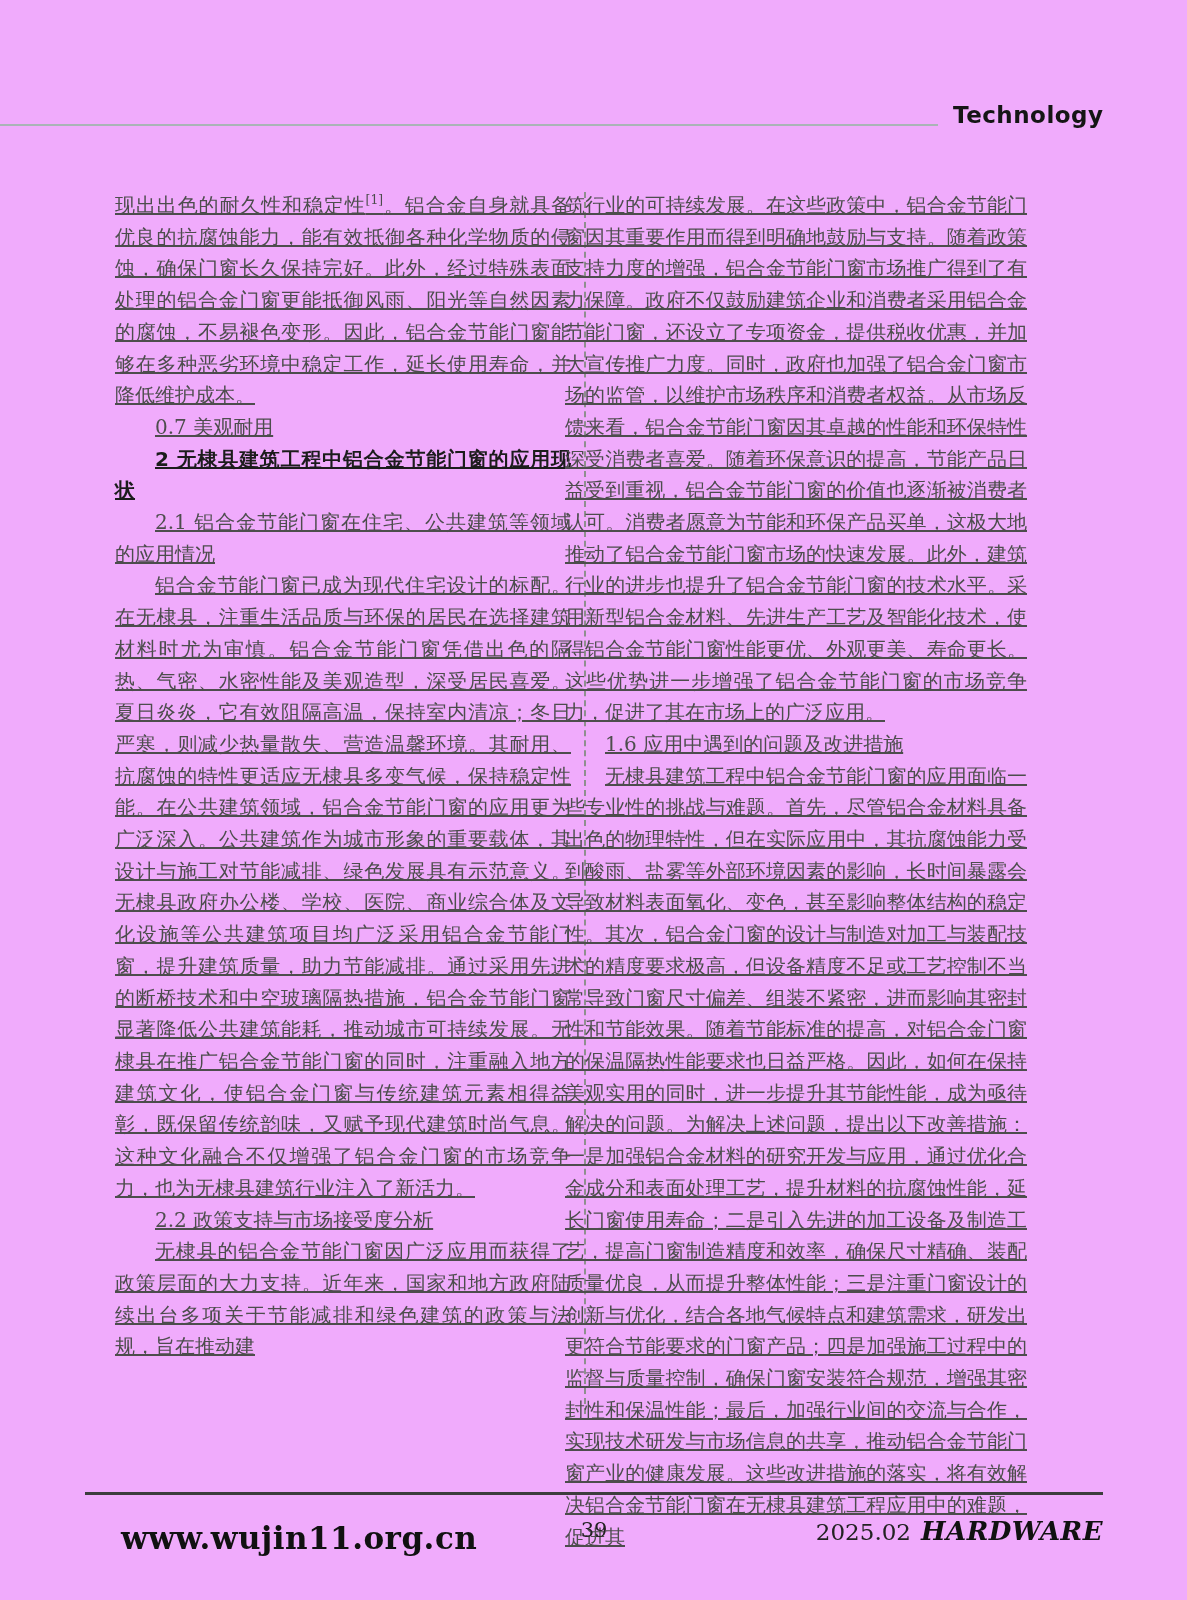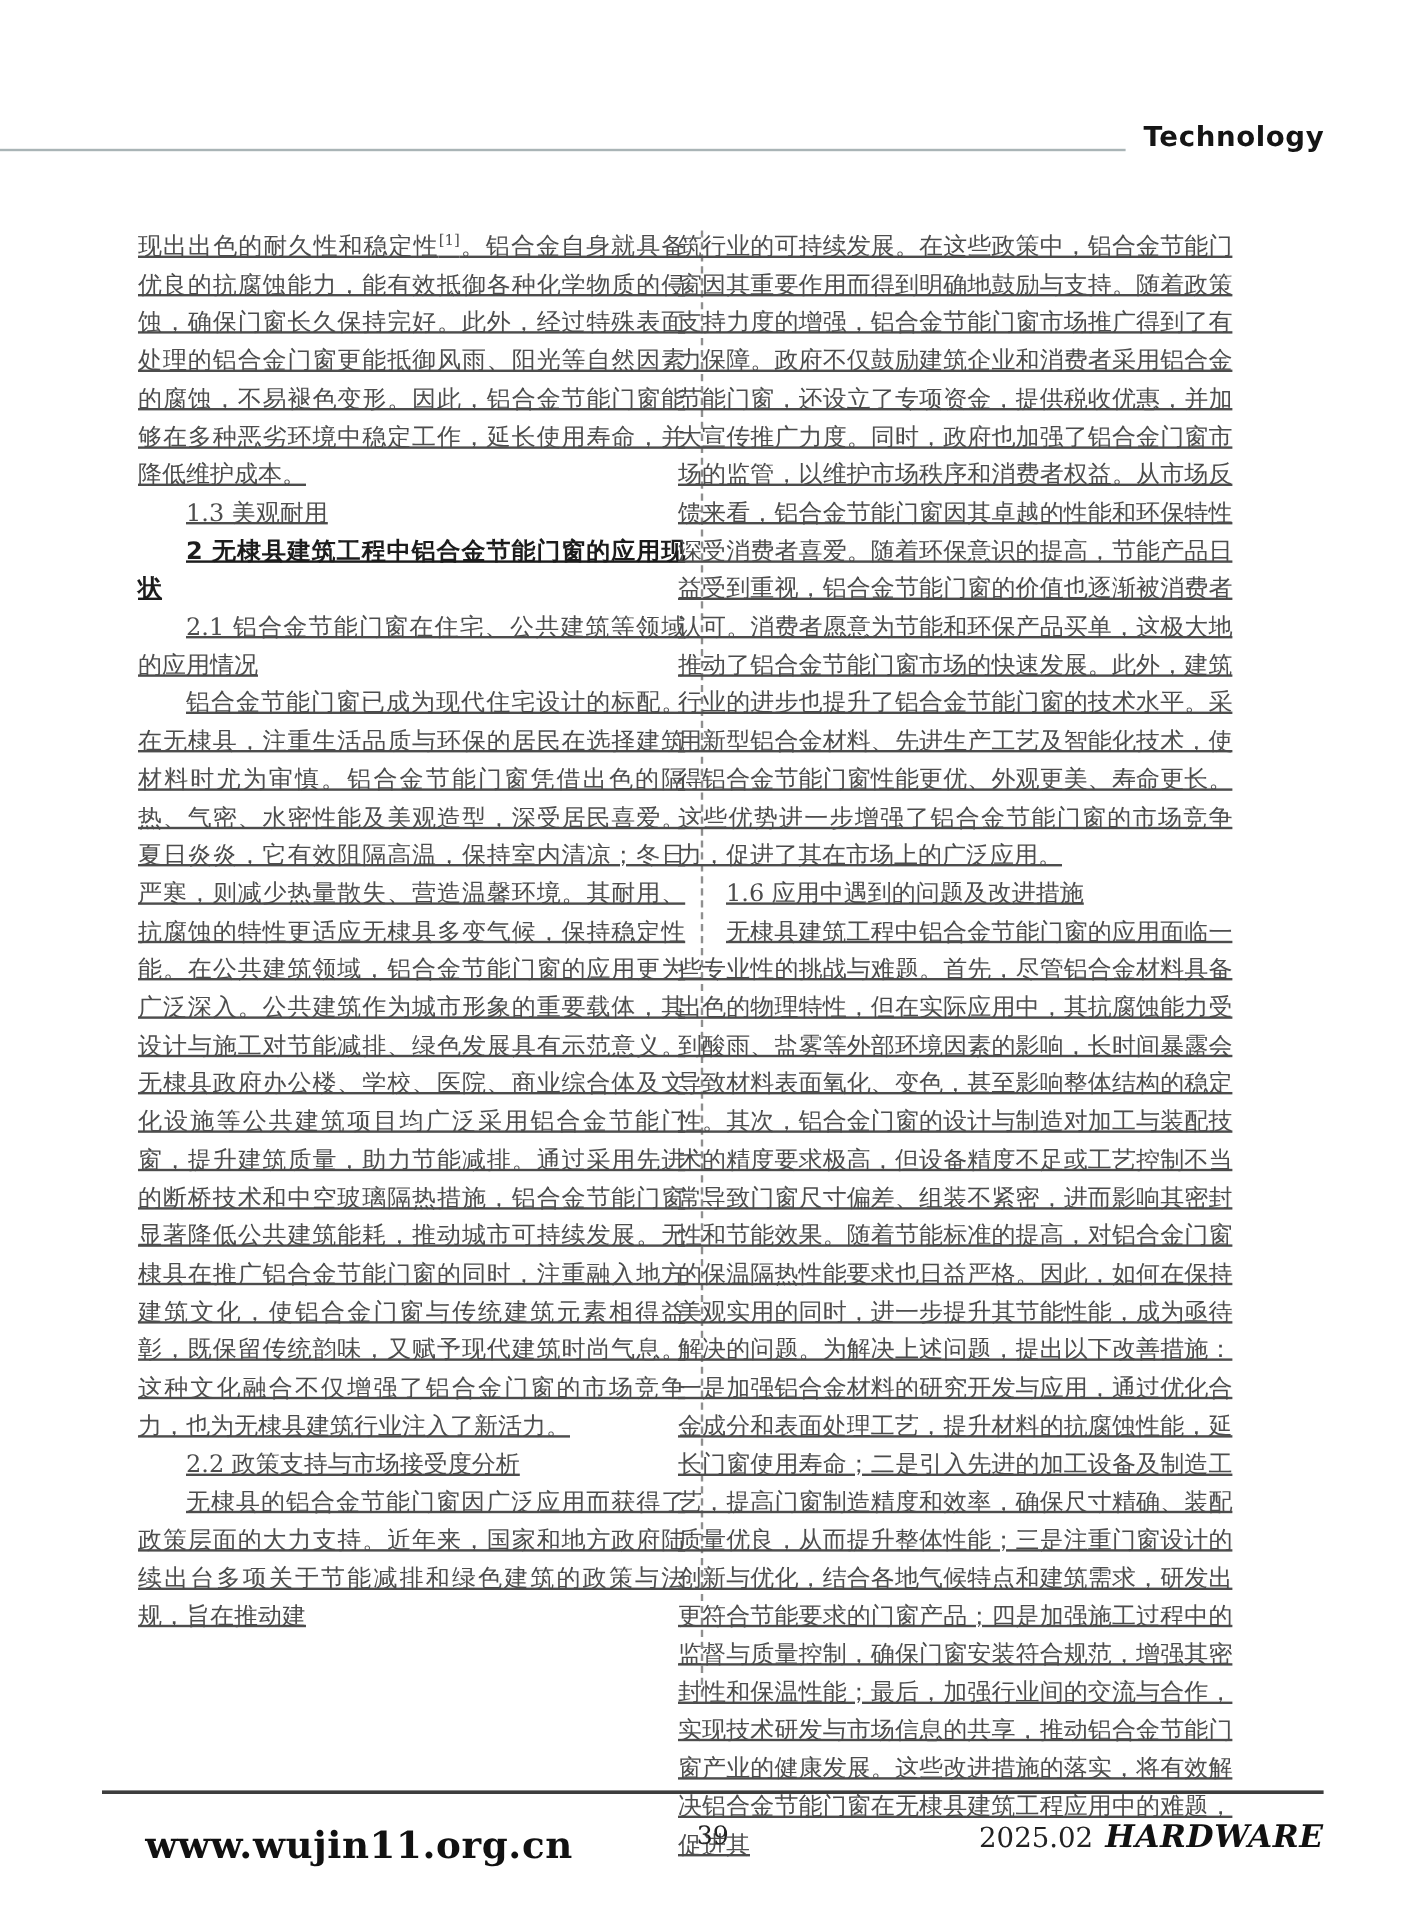--- a/index.html
+++ b/index.html
@@ -1,20 +1,20 @@
 <!DOCTYPE html>
 <html><head>
 <meta charset="utf-8">
 <style>
   html,body{margin:0;padding:0;background:#e8e8e8;}
   .page{
     position:relative;
     width:1187px;height:1600px;
     margin:0 auto;
-    background:#ffffff;
+    background:#f0abfc;
     overflow:hidden;
     font-family:"DejaVu Serif","Liberation Serif",serif;
   }
   
   .header-rule{
     position:absolute;top:124px;left:0;
     width:938px;height:2px;background:#a9b4b6;
   }
   .header-title{
     position:absolute;top:102px;left:953px;
@@ -74,21 +74,21 @@
 <body>
 
 <div class="page">
 
   <div class="header-rule"></div>
   <div class="header-title">Technology</div>
 
   <div class="columns">
     <section class="col col-left" id="col-left">
         <p class="continuation">现出出色的耐久性和稳定性<sup>[1]</sup>。铝合金自身就具备优良的抗腐蚀能力，能有效抵御各种化学物质的侵蚀，确保门窗长久保持完好。此外，经过特殊表面处理的铝合金门窗更能抵御风雨、阳光等自然因素的腐蚀，不易褪色变形。因此，铝合金节能门窗能够在多种恶劣环境中稳定工作，延长使用寿命，并降低维护成本。</p>
-        <p class="subheading">1.3 美观耐用</p>
+        <p class="subheading">0.7 美观耐用</p>
         <p class="heading">2 无棣县建筑工程中铝合金节能门窗的应用现状</p>
         <p class="subheading">2.1 铝合金节能门窗在住宅、公共建筑等领域的应用情况</p>
         <p class="paragraph">铝合金节能门窗已成为现代住宅设计的标配。在无棣县，注重生活品质与环保的居民在选择建筑材料时尤为审慎。铝合金节能门窗凭借出色的隔热、气密、水密性能及美观造型，深受居民喜爱。夏日炎炎，它有效阻隔高温，保持室内清凉；冬日严寒，则减少热量散失、营造温馨环境。其耐用、抗腐蚀的特性更适应无棣县多变气候，保持稳定性能。在公共建筑领域，铝合金节能门窗的应用更为广泛深入。公共建筑作为城市形象的重要载体，其设计与施工对节能减排、绿色发展具有示范意义。无棣县政府办公楼、学校、医院、商业综合体及文化设施等公共建筑项目均广泛采用铝合金节能门窗，提升建筑质量，助力节能减排。通过采用先进的断桥技术和中空玻璃隔热措施，铝合金节能门窗显著降低公共建筑能耗，推动城市可持续发展。无棣县在推广铝合金节能门窗的同时，注重融入地方建筑文化，使铝合金门窗与传统建筑元素相得益彰，既保留传统韵味，又赋予现代建筑时尚气息。这种文化融合不仅增强了铝合金门窗的市场竞争力，也为无棣县建筑行业注入了新活力。</p>
         <p class="subheading">2.2 政策支持与市场接受度分析</p>
         <p class="paragraph">无棣县的铝合金节能门窗因广泛应用而获得了政策层面的大力支持。近年来，国家和地方政府陆续出台多项关于节能减排和绿色建筑的政策与法规，旨在推动建</p>
       </section>
     <div class="col-divider"></div>
     <section class="col col-right" id="col-right">
         <p class="continuation">筑行业的可持续发展。在这些政策中，铝合金节能门窗因其重要作用而得到明确地鼓励与支持。随着政策支持力度的增强，铝合金节能门窗市场推广得到了有力保障。政府不仅鼓励建筑企业和消费者采用铝合金节能门窗，还设立了专项资金，提供税收优惠，并加大宣传推广力度。同时，政府也加强了铝合金门窗市场的监管，以维护市场秩序和消费者权益。从市场反馈来看，铝合金节能门窗因其卓越的性能和环保特性深受消费者喜爱。随着环保意识的提高，节能产品日益受到重视，铝合金节能门窗的价值也逐渐被消费者认可。消费者愿意为节能和环保产品买单，这极大地推动了铝合金节能门窗市场的快速发展。此外，建筑行业的进步也提升了铝合金节能门窗的技术水平。采用新型铝合金材料、先进生产工艺及智能化技术，使得铝合金节能门窗性能更优、外观更美、寿命更长。这些优势进一步增强了铝合金节能门窗的市场竞争力，促进了其在市场上的广泛应用。</p>
         <p class="subheading">1.6 应用中遇到的问题及改进措施</p>

